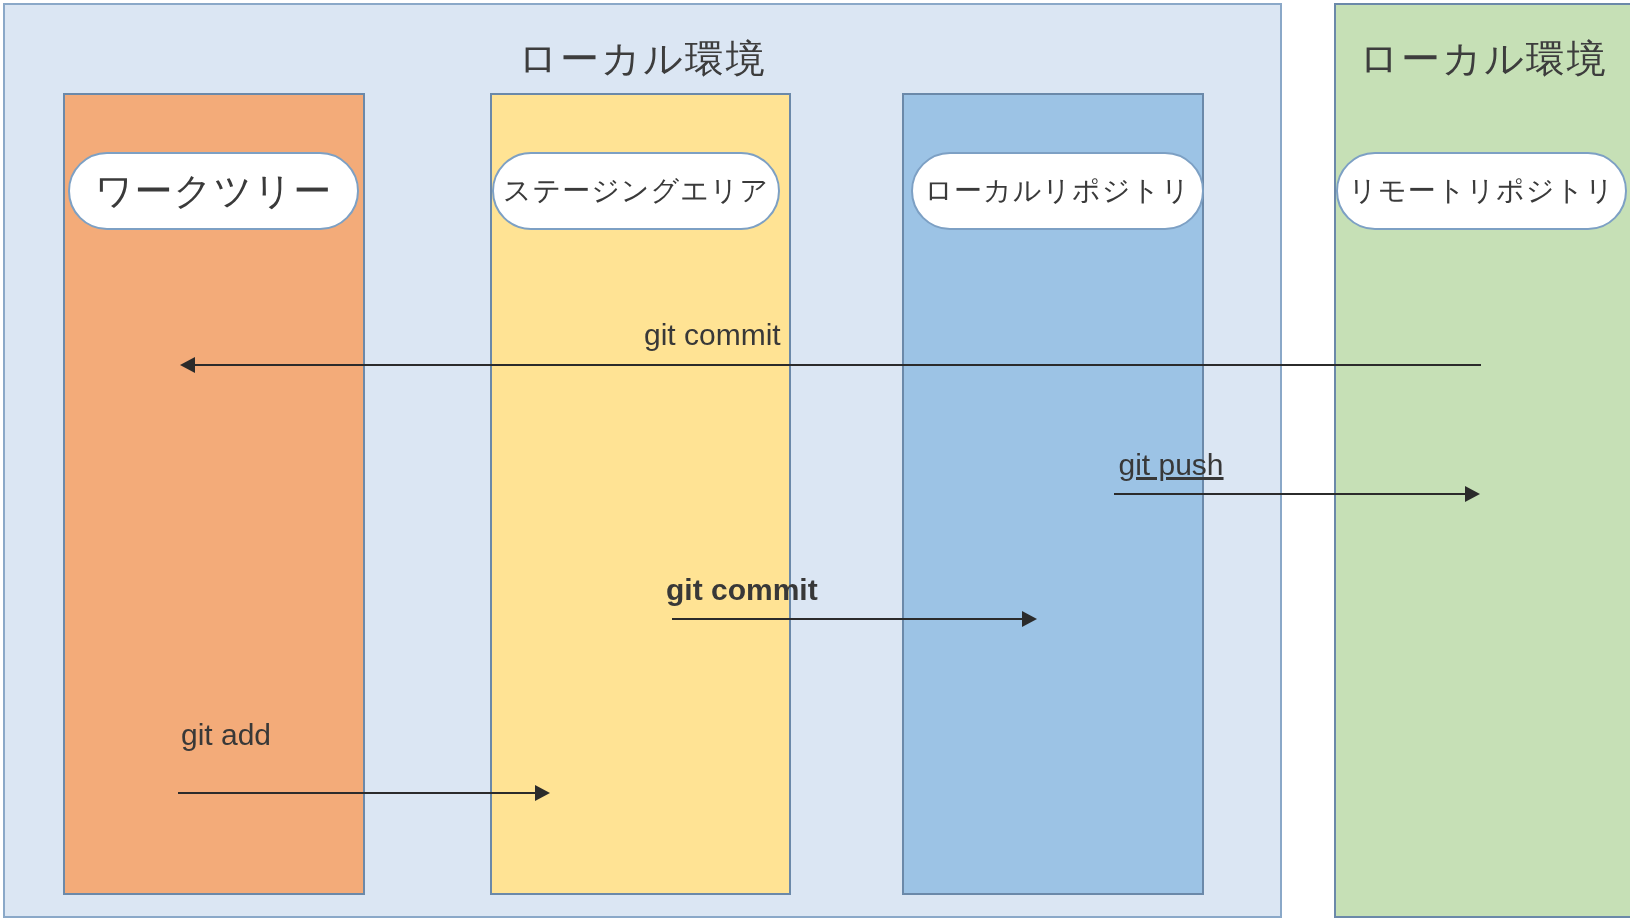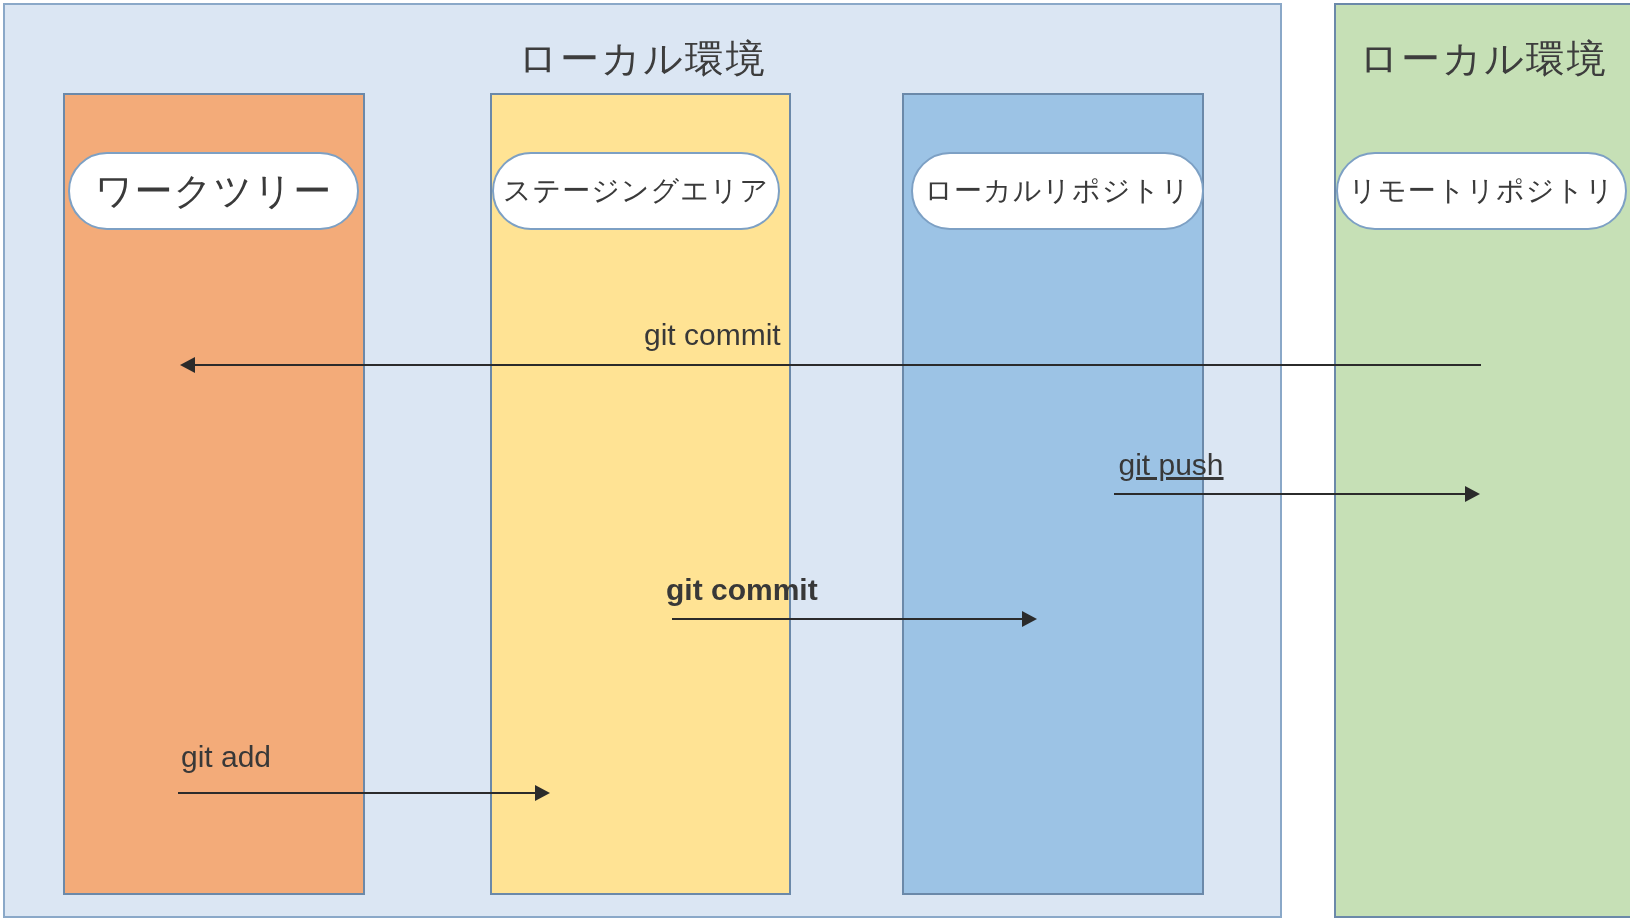--- a/index.html
+++ b/index.html
@@ -53,21 +53,21 @@
   #git-push-line   { left:1114px; top:493px; width:352px; }
   #git-push-head   { left:1465px; top:486px; }
   #git-push-label  { left:1111px; top:448px; width:120px;text-decoration:underline; }
   
   #git-commit-line  { left:672px; top:618px; width:351px; }
   #git-commit-head  { left:1022px; top:611px; }
   #git-commit-label { left:666px; top:573px; width:150px;font-weight:bold; }
   
   #git-add-line  { left:178px; top:792px; width:358px; }
   #git-add-head  { left:535px; top:785px; }
-  #git-add-label { left:166px; top:740px; width:120px; }
+  #git-add-label { left:166px; top:718px; width:120px; }
 </style>
 </head>
 <body>
 
 <div id="page">
 
   <div id="local-box" class="env-box">
     <div class="env-title">ローカル環境</div>
   </div>
 

